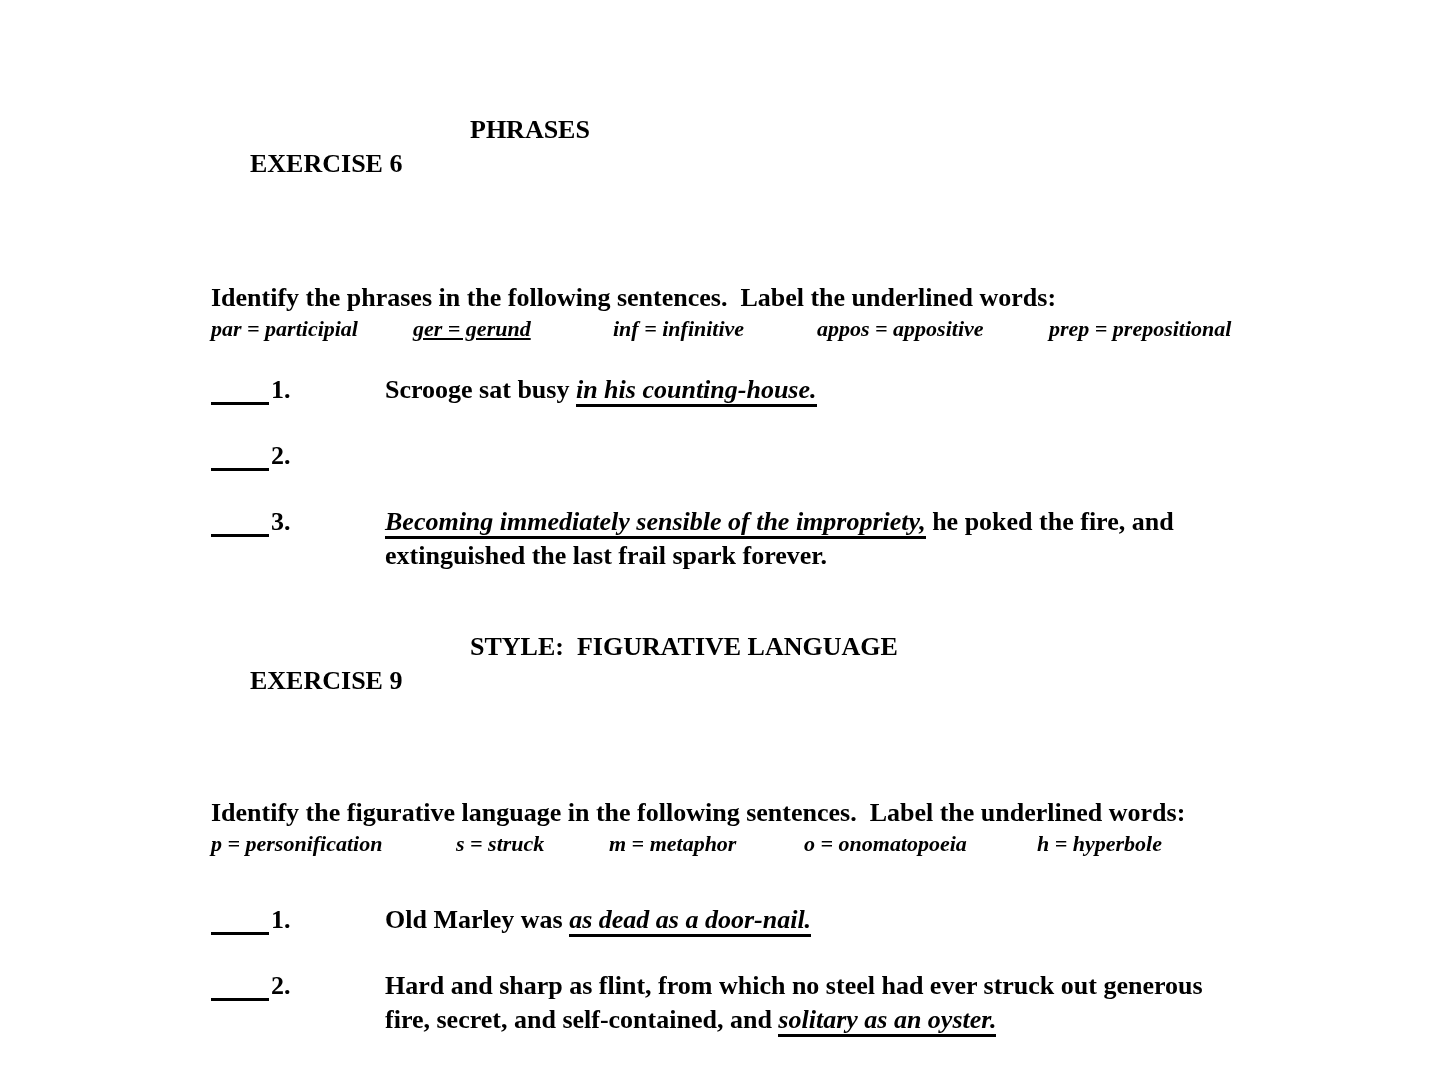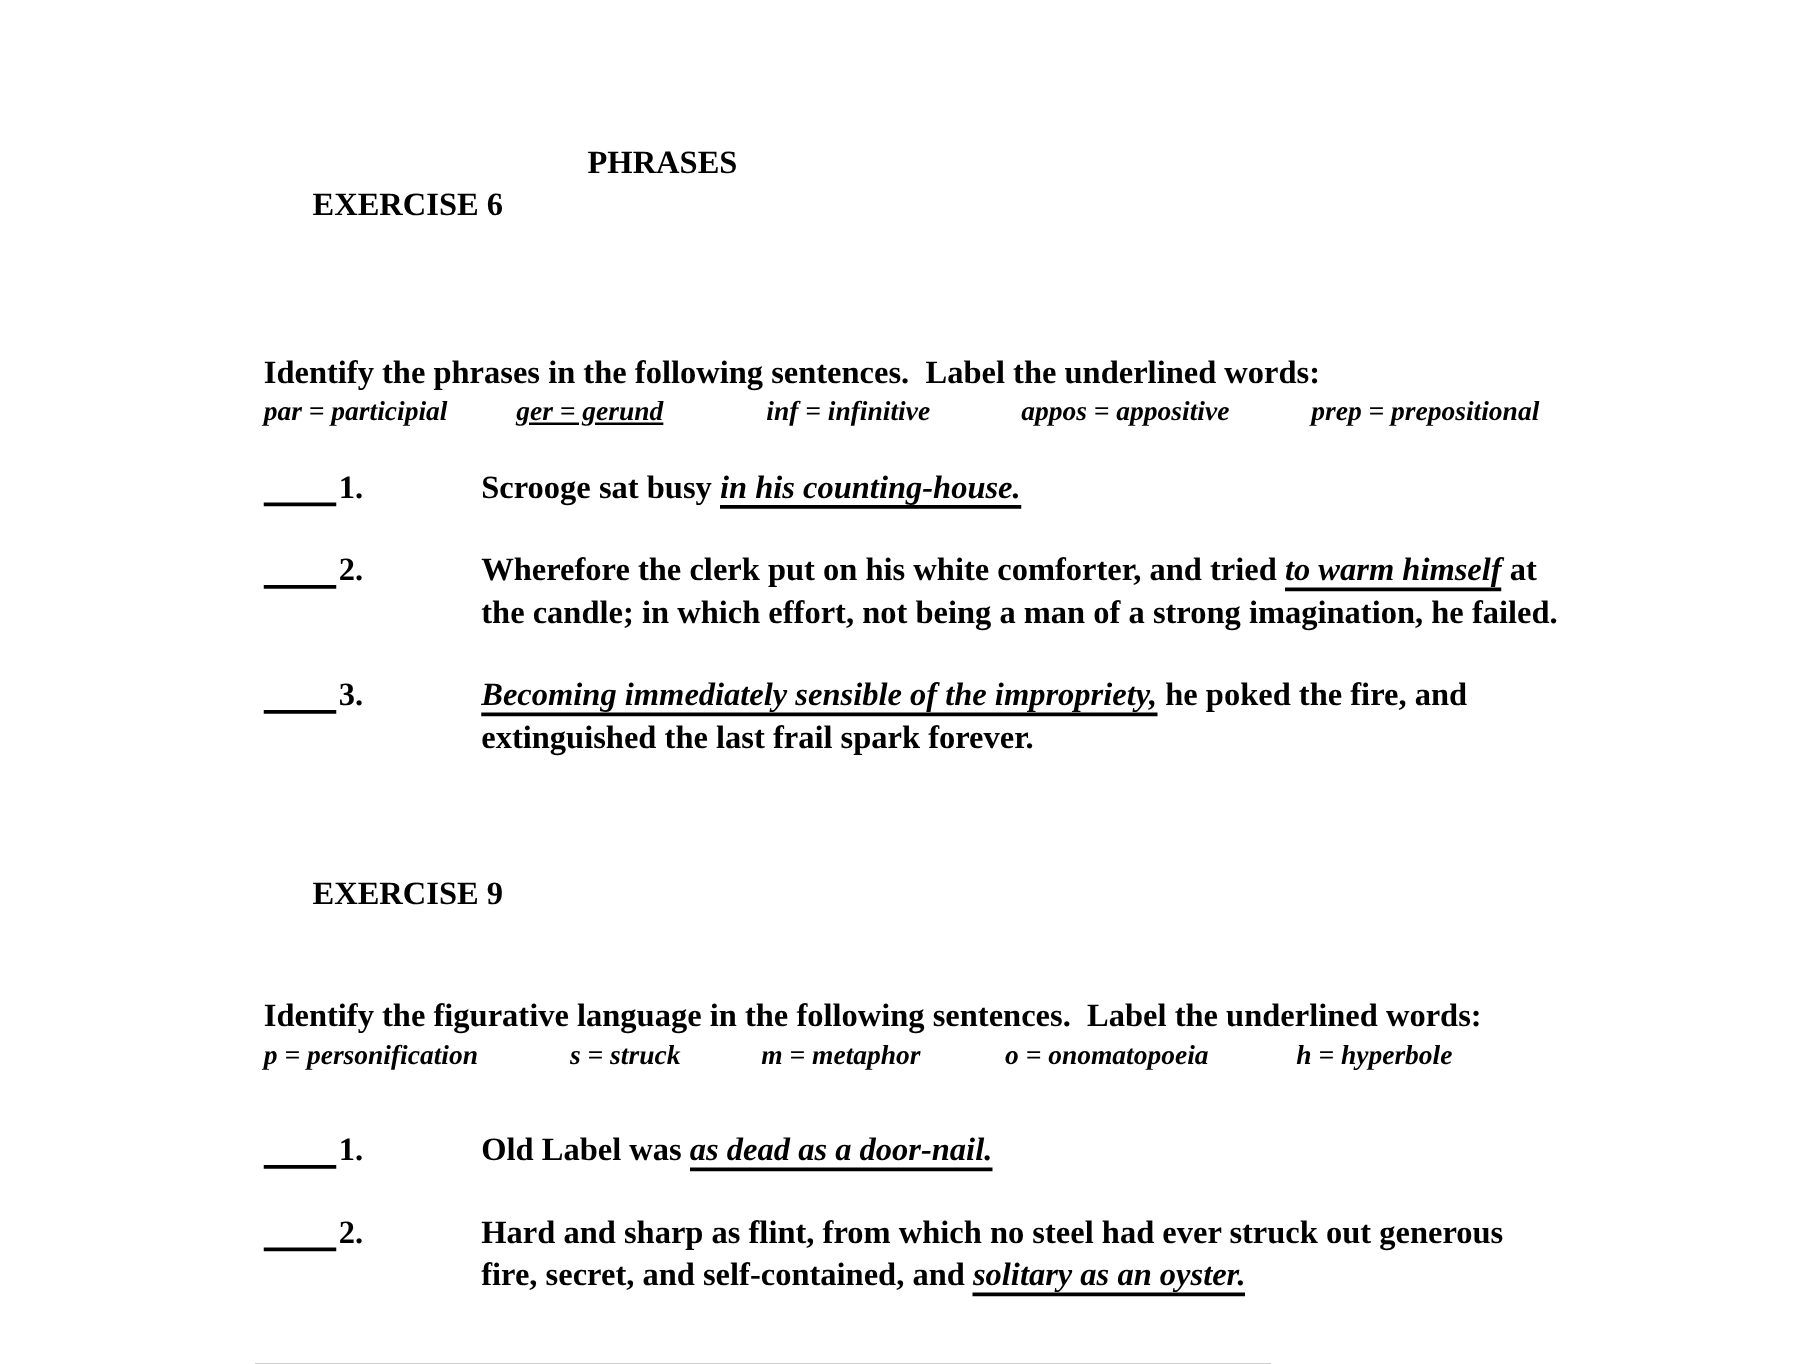--- a/index.html
+++ b/index.html
@@ -52,52 +52,49 @@
       </div>
     <div class="items">
         <div class="item-row">
           <div class="num-cell"><span class="blank"></span><span class="num">1.</span></div>
           <div class="text-cell">
             <div class="line"><span>Scrooge sat busy </span><span class="u">in his counting-house.</span></div>
           </div>
         </div>
         <div class="item-row">
           <div class="num-cell"><span class="blank"></span><span class="num">2.</span></div>
-          <div class="text-cell">
-            <div class="line"><span>Wherefore the clerk put on his white comforter, and tried </span><span class="u">to warm himself</span><span> at</span></div>
-            <div class="line"><span>the candle; in which effort, not being a man of a strong imagination, he failed.</span></div>
-          </div>
         </div>
         <div class="item-row">
           <div class="num-cell"><span class="blank"></span><span class="num">3.</span></div>
           <div class="text-cell">
             <div class="line"><span class="u">Becoming immediately sensible of the impropriety,</span><span> he poked the fire, and</span></div>
             <div class="line"><span>extinguished the last frail spark forever.</span></div>
           </div>
         </div>
       </div>
   </section>
 
   <section class="exercise sec-2">
     <div class="title-row">
       <span>EXERCISE 9</span>
+      <span class="t-topic">STYLE:  FIGURATIVE LANGUAGE</span>
     </div>
     <div class="instructions">Identify the figurative language in the following sentences.  Label the underlined words:</div>
     <div class="keyline">
         <span class="key-item" style="left: 0px;">p = personification</span>
         <span class="key-item" style="left: 245px;">s = struck</span>
         <span class="key-item" style="left: 398px;">m = metaphor</span>
         <span class="key-item" style="left: 593px;">o = onomatopoeia</span>
         <span class="key-item" style="left: 826px;">h = hyperbole</span>
       </div>
     <div class="items">
         <div class="item-row">
           <div class="num-cell"><span class="blank"></span><span class="num">1.</span></div>
           <div class="text-cell">
-            <div class="line"><span>Old Label was </span><span class="u">as dead as a door-nail.</span></div>
+            <div class="line"><span>Old Marley was </span><span class="u">as dead as a door-nail.</span></div>
           </div>
         </div>
         <div class="item-row">
           <div class="num-cell"><span class="blank"></span><span class="num">2.</span></div>
           <div class="text-cell">
             <div class="line"><span>Hard and sharp as flint, from which no steel had ever struck out generous</span></div>
             <div class="line"><span>fire, secret, and self-contained, and </span><span class="u">solitary as an oyster.</span></div>
           </div>
         </div>
       </div>

